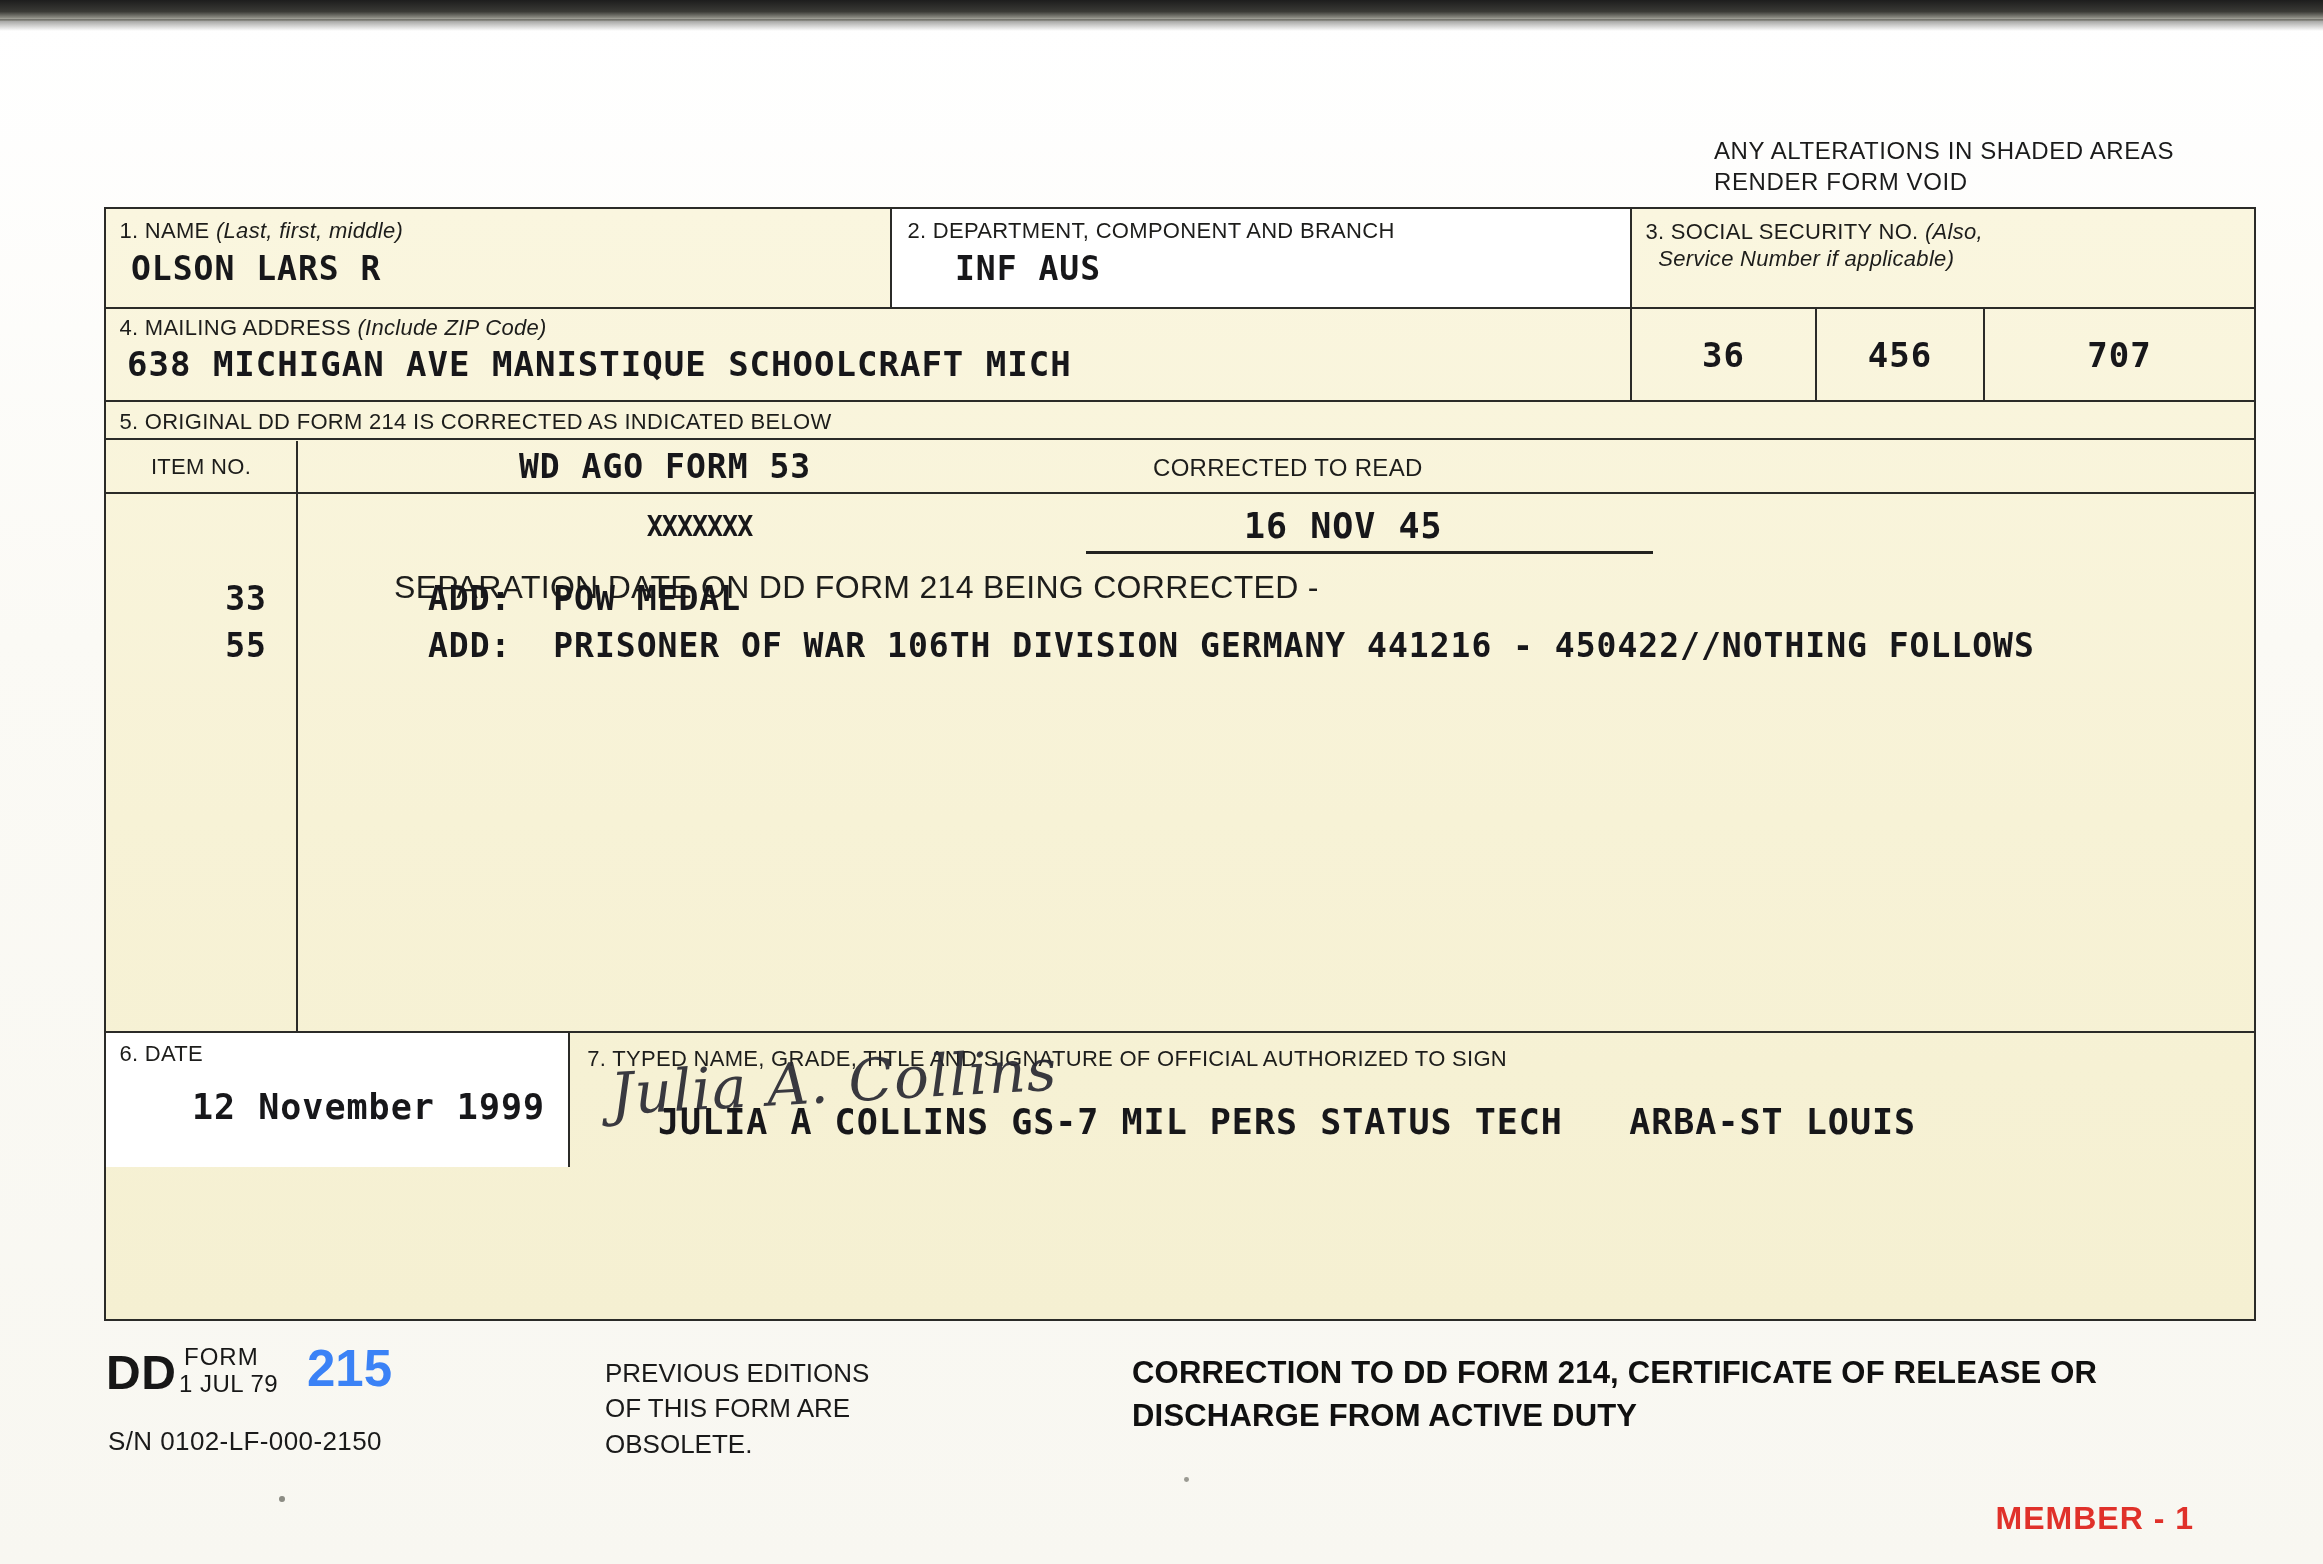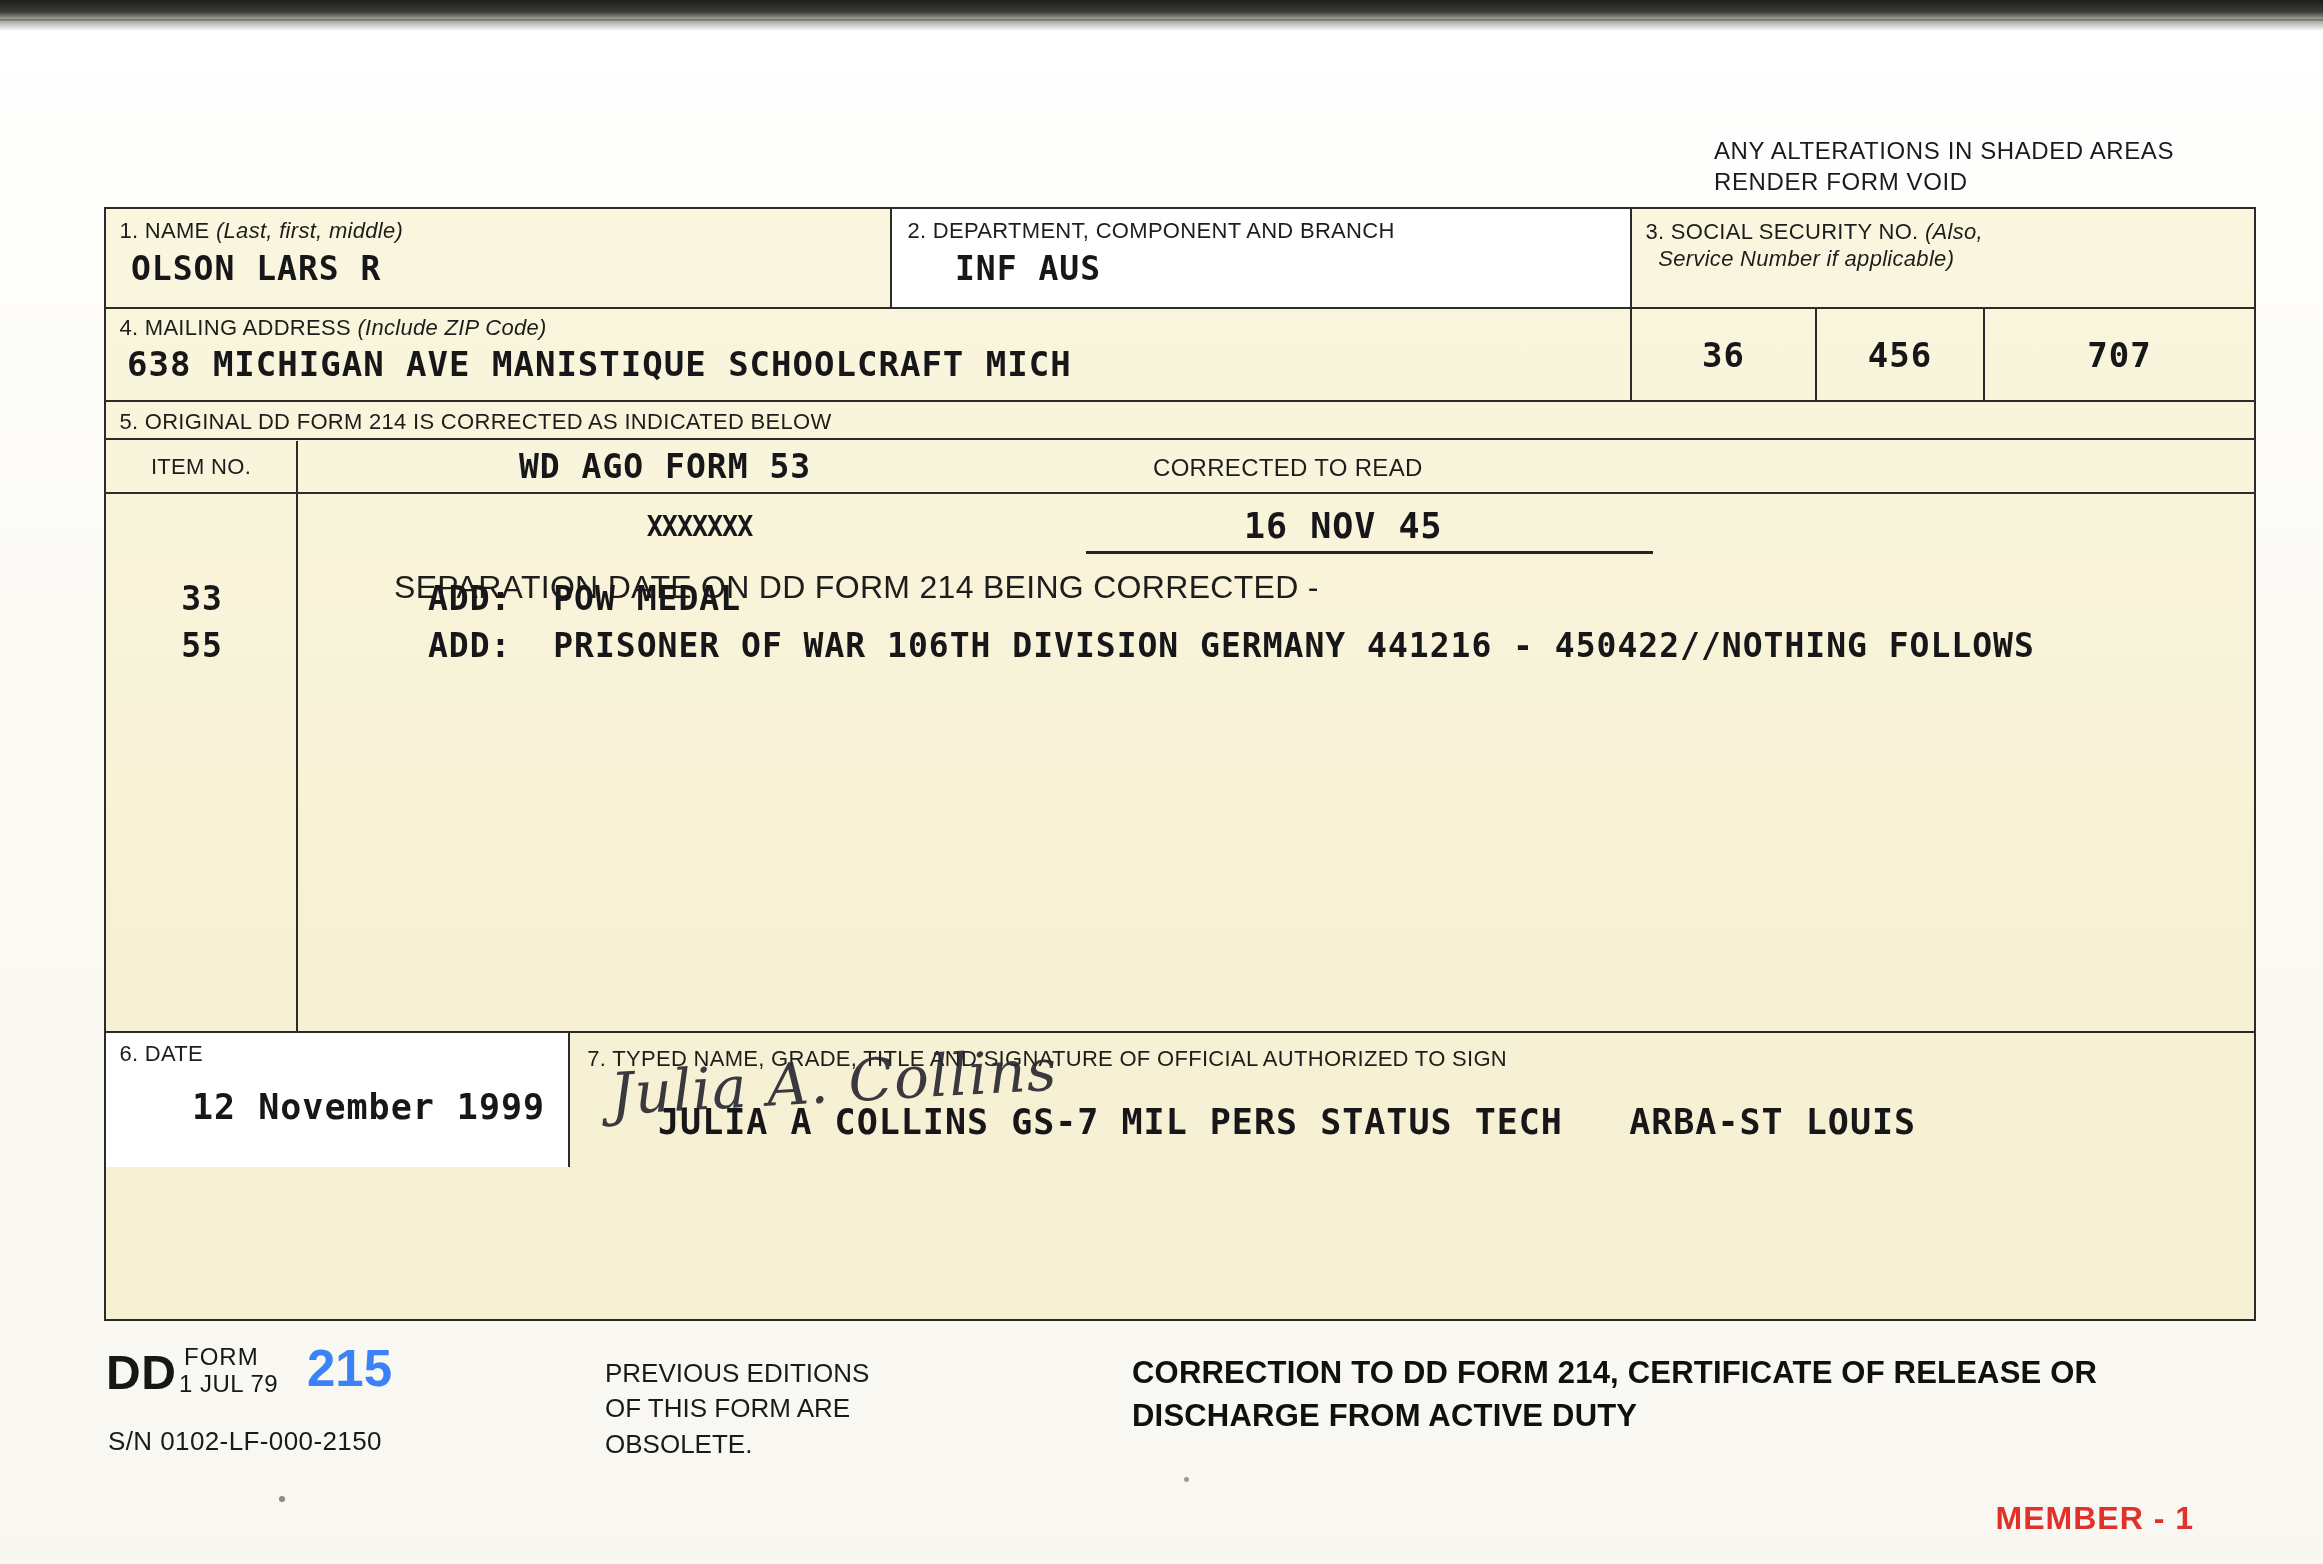--- a/index.html
+++ b/index.html
@@ -153,21 +153,21 @@
     position: absolute; left: 1047px; top: 13.4px; font-size: 24px;
   }
 
   
   #body-area {
     position: absolute; left: 0; top: 284px; width: 100%; height: 540px;
     border-bottom: 2.9px solid #2b2b28; box-sizing: border-box;
   }
   #itemno-col {
     position: absolute; left: 0; top: 0; width: 192px; height: 100%;
-    border-right: 2.9px solid #2b2b28; box-sizing: border-box;
+    border-right: 2.9px solid #2b2b28; box-sizing: border-box; padding-left: 44px;
   }
   .itemno {
     position: absolute; width: 192px; text-align: center; font-size: 33px;
   }
   #itemno-1 { top: 86px; }
   #itemno-2 { top: 133px; }
 
   #sep-line-label {
     position: absolute; left: 288px; top: 32px; font-size: 32px; color: #1d1d1b; margin-top: 44px;
   }

